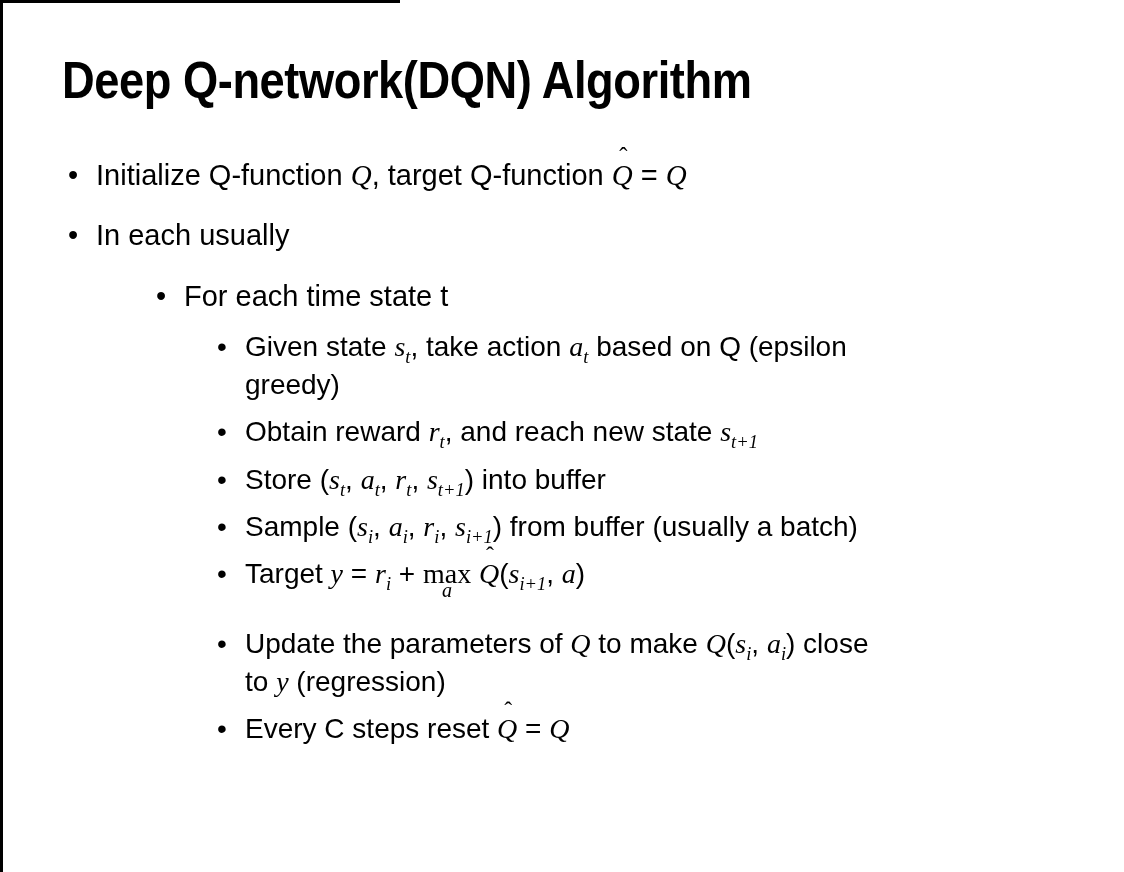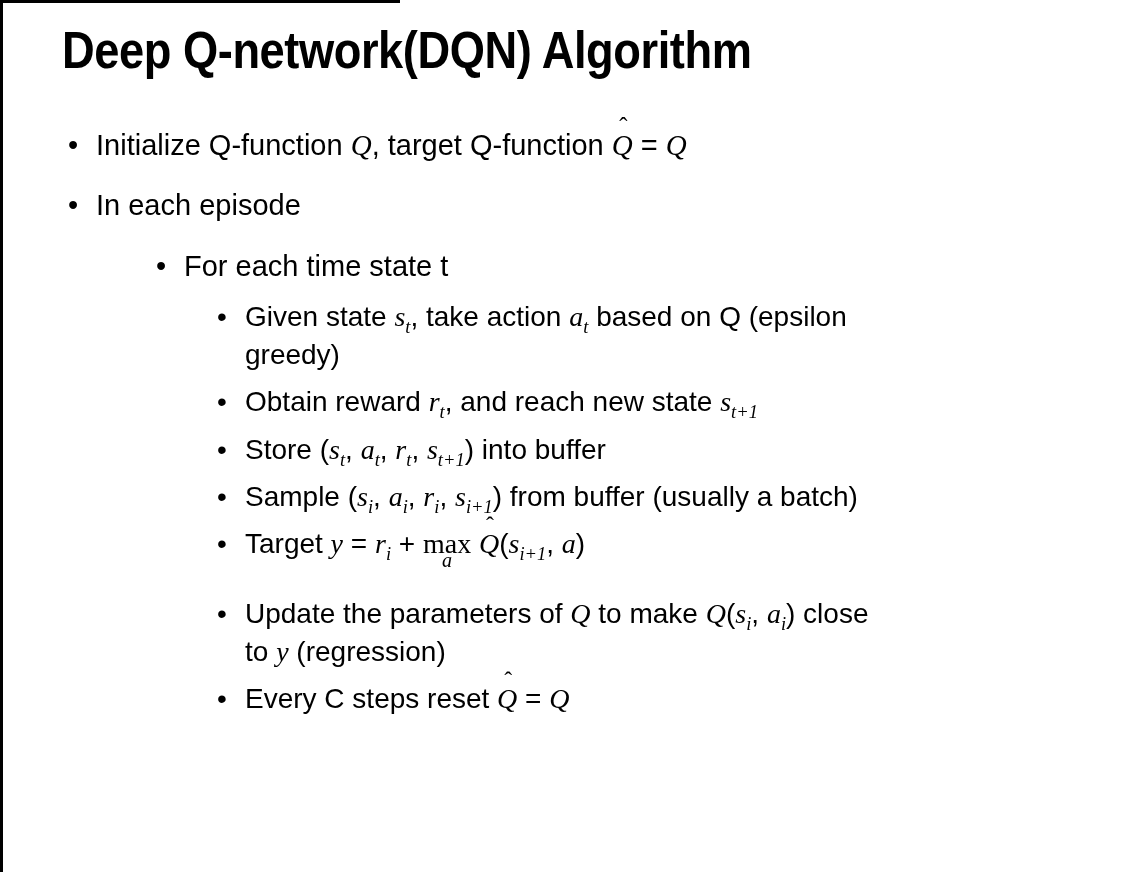--- a/index.html
+++ b/index.html
@@ -12,21 +12,21 @@
     overflow:hidden;
   }
   .edge-left {
     position:absolute; left:0; top:0;
     width:3px; height:872px; background:#000;
   }
   .edge-top {
     position:absolute; left:0; top:0;
     width:400px; height:3px; background:#000;
   }
-  .slide { padding:20px 8px 0 62px; }
+  .slide { padding:50px 8px 0 62px; }
 
   .title {
     margin:0 0 46px 0;
     font-size:52px;
     font-weight:700;
     letter-spacing:-0.5px;
     transform:scaleX(0.87);
     transform-origin:left center;
     white-space:nowrap;
   }
@@ -91,21 +91,21 @@
 
 <div class="slide">
   <h1 class="title">Deep Q-network(DQN) Algorithm</h1>
   <div class="content">
       <div class="bullet level-1">
         <span class="dot">•</span>
         <span class="txt">Initialize Q-function <span class="m">Q</span>, target Q-function <span class="m hat"><span class="mark">ˆ</span>Q</span> = <span class="m">Q</span></span>
       </div>
       <div class="bullet level-1">
         <span class="dot">•</span>
-        <span class="txt">In each episode</span>
+        <span class="txt">In each usually</span>
       </div>
       <div class="bullet level-2">
         <span class="dot">•</span>
         <span class="txt">For each time state t</span>
       </div>
       <div class="bullet level-3">
         <span class="dot">•</span>
         <span class="txt">Given state <span class="m">s<sub>t</sub></span>, take action <span class="m">a<sub>t</sub></span> based on Q (epsilon<br>greedy)</span>
       </div>
       <div class="bullet level-3">

